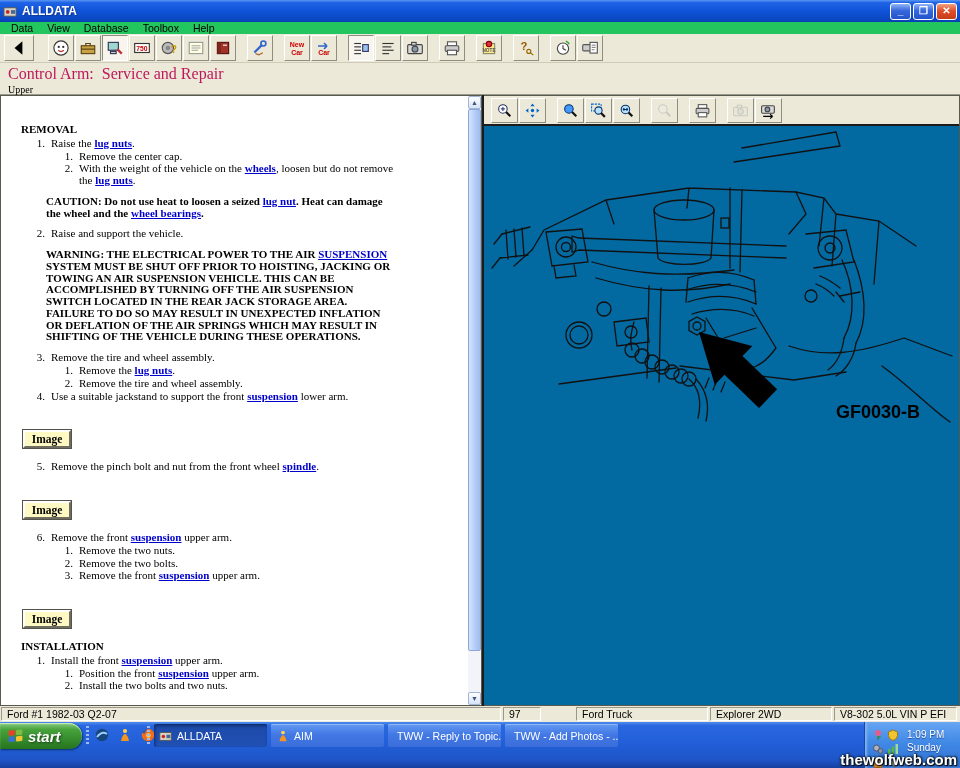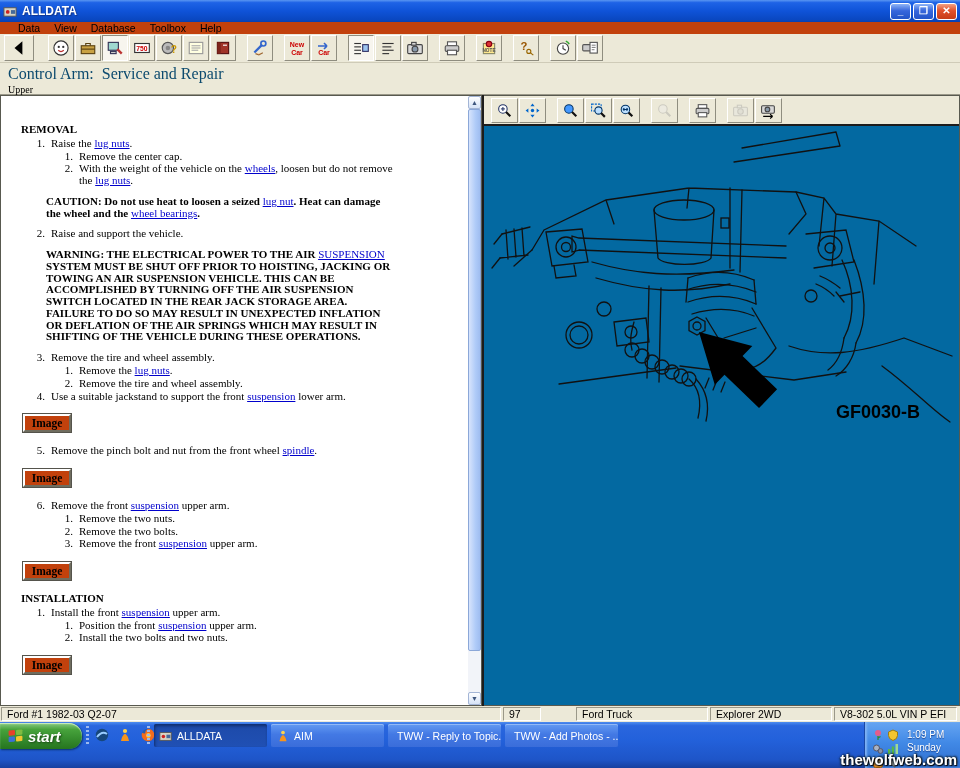--- a/index.html
+++ b/index.html
@@ -11,52 +11,52 @@
   .titlebar{position:absolute;left:0;top:0;right:0;height:22px;display:flex;align-items:center;padding:0 3px;
     background:linear-gradient(180deg,#5A96F2 0%,#1E63E6 12%,#0F53D8 50%,#0A47C0 90%,#0A3FAE 100%)}
   .titlebar .title{color:#fff;font-weight:bold;font-size:12px;margin-left:4px;flex:1;text-shadow:1px 1px 1px #12358c}
   .winbtn{width:21px;height:17px;margin-left:2px;border-radius:3px;border:1px solid #fff;display:flex;align-items:center;justify-content:center;color:#fff;font-size:10px;font-weight:bold;line-height:1;cursor:default}
   .winbtn.blue{background:linear-gradient(180deg,#8FB4F7,#3767DC 45%,#2254C8)}
   .winbtn.red{background:linear-gradient(180deg,#F2A083,#E0502A 45%,#C63C17)}
   .ic{display:inline-flex;align-items:center;justify-content:center}
   .ic svg{width:100%;height:100%}
 
   
-  .menubar{position:absolute;top:22px;left:0;right:0;height:12px;display:flex;align-items:center;font-size:10.5px;background:#c2410c;padding-left:11px}
+  .menubar{position:absolute;top:22px;left:0;right:0;height:12px;display:flex;align-items:center;font-size:10.5px;background:#22c55e;padding-left:4px}
   .menu-item{padding:0 7px;height:12px;line-height:12px}
 
   
   .toolbar{position:absolute;top:34px;left:0;right:0;height:29px;display:flex;align-items:center;padding-left:4px;background:#ECE9D8;border-bottom:1px solid #CFCBB8}
   .tbtn{height:26px;min-width:26px;display:flex;align-items:center;justify-content:center;background:#ECE9D8;
         border:1px solid;border-color:#FFFFFF #8F8D7F #8F8D7F #FFFFFF;margin-right:1px}
   .tbtn.wide{min-width:30px;margin-right:14px}
   .tbtn.pressed{border-color:#8F8D7F #FFFFFF #FFFFFF #8F8D7F;background:#F7F5EE}
   .tbtn.disabled .ic{opacity:.38;filter:grayscale(1)}
   .tsep{width:10px;height:1px}
 
   
   .header{position:absolute;top:64px;left:0;right:0;height:31px;background:#ECE9D8;padding:1px 8px;border-bottom:1px solid #9A9889}
-  .header .h-title{font-family:"Liberation Serif",serif;font-size:16px;color:#0c4a6e;white-space:pre}
+  .header .h-title{font-family:"Liberation Serif",serif;font-size:16px;color:#be185d;white-space:pre}
   .header .h-sub{font-family:"Liberation Serif",serif;font-size:10px;color:#000;margin-top:1px}
 
   
   .content{position:absolute;top:95px;left:0;right:0;height:611px;display:flex;background:#ECE9D8}
   .doc-panel{position:relative;width:482px;background:#fff;border:1px solid #58594f;border-right:1px solid #58594f}
   .doc-scroll{position:absolute;left:0;top:0;bottom:0;right:13px;overflow:hidden;padding:28px 8px 0 20px}
   .doc{font-family:"Liberation Serif",serif;font-size:11px;line-height:1.07;color:#000;width:382px}
   .doc .h{font-weight:bold;margin:11px 0 2px}
   .doc .h:first-child{margin-top:0}
   .row{display:flex;margin:1px 0}
   .row .num{width:14px;text-align:right;margin-right:6px;flex:none}
   .row.lvl1{margin-left:10px}
   .row.lvl2{margin-left:38px}
   .note{margin:9px 0 9px 25px;width:348px}
-  .doc a.lnk{color:#0000CC;font-weight:normal;text-decoration:underline}
+  .doc a.lnk{color:#0000CC;font-weight:bold;text-decoration:underline}
   .doc .b{font-weight:bold}
-  .img-btn{display:flex;align-items:center;justify-content:center;margin:12px 0 13px 2px;width:48px;height:18px;background:#c2410c;
+  .img-btn{display:flex;align-items:center;justify-content:center;margin:28px 0 13px 2px;width:48px;height:18px;background:#fef9c3;
     border:2px solid;border-color:#FFFFFF #6F6D5F #6F6D5F #FFFFFF;box-shadow:0 0 0 1px #55544c;
     font-family:"Liberation Serif",serif;font-weight:bold;font-size:11.5px;cursor:default}
 
   
   .scrollbar{position:absolute;right:0;top:0;bottom:0;width:13px;background:#F2F4F9}
   .sb-btn{position:absolute;left:0;right:0;height:13px;background:linear-gradient(180deg,#FEFEFF,#D6E3F7);border:1px solid #A3B5D6;border-radius:2px;color:#3E567E;font-size:7px;display:flex;align-items:center;justify-content:center}
   .sb-btn.up{top:0}.sb-btn.down{bottom:0}
   .sb-thumb{position:absolute;left:0;right:0;top:13px;height:542px;background:linear-gradient(90deg,#D7E4FC,#AFCBF8 60%,#9FBDF0);border:1px solid #8BA7D8;border-radius:2px}
 
   .splitter{width:2px;background:#1c1c1c}

